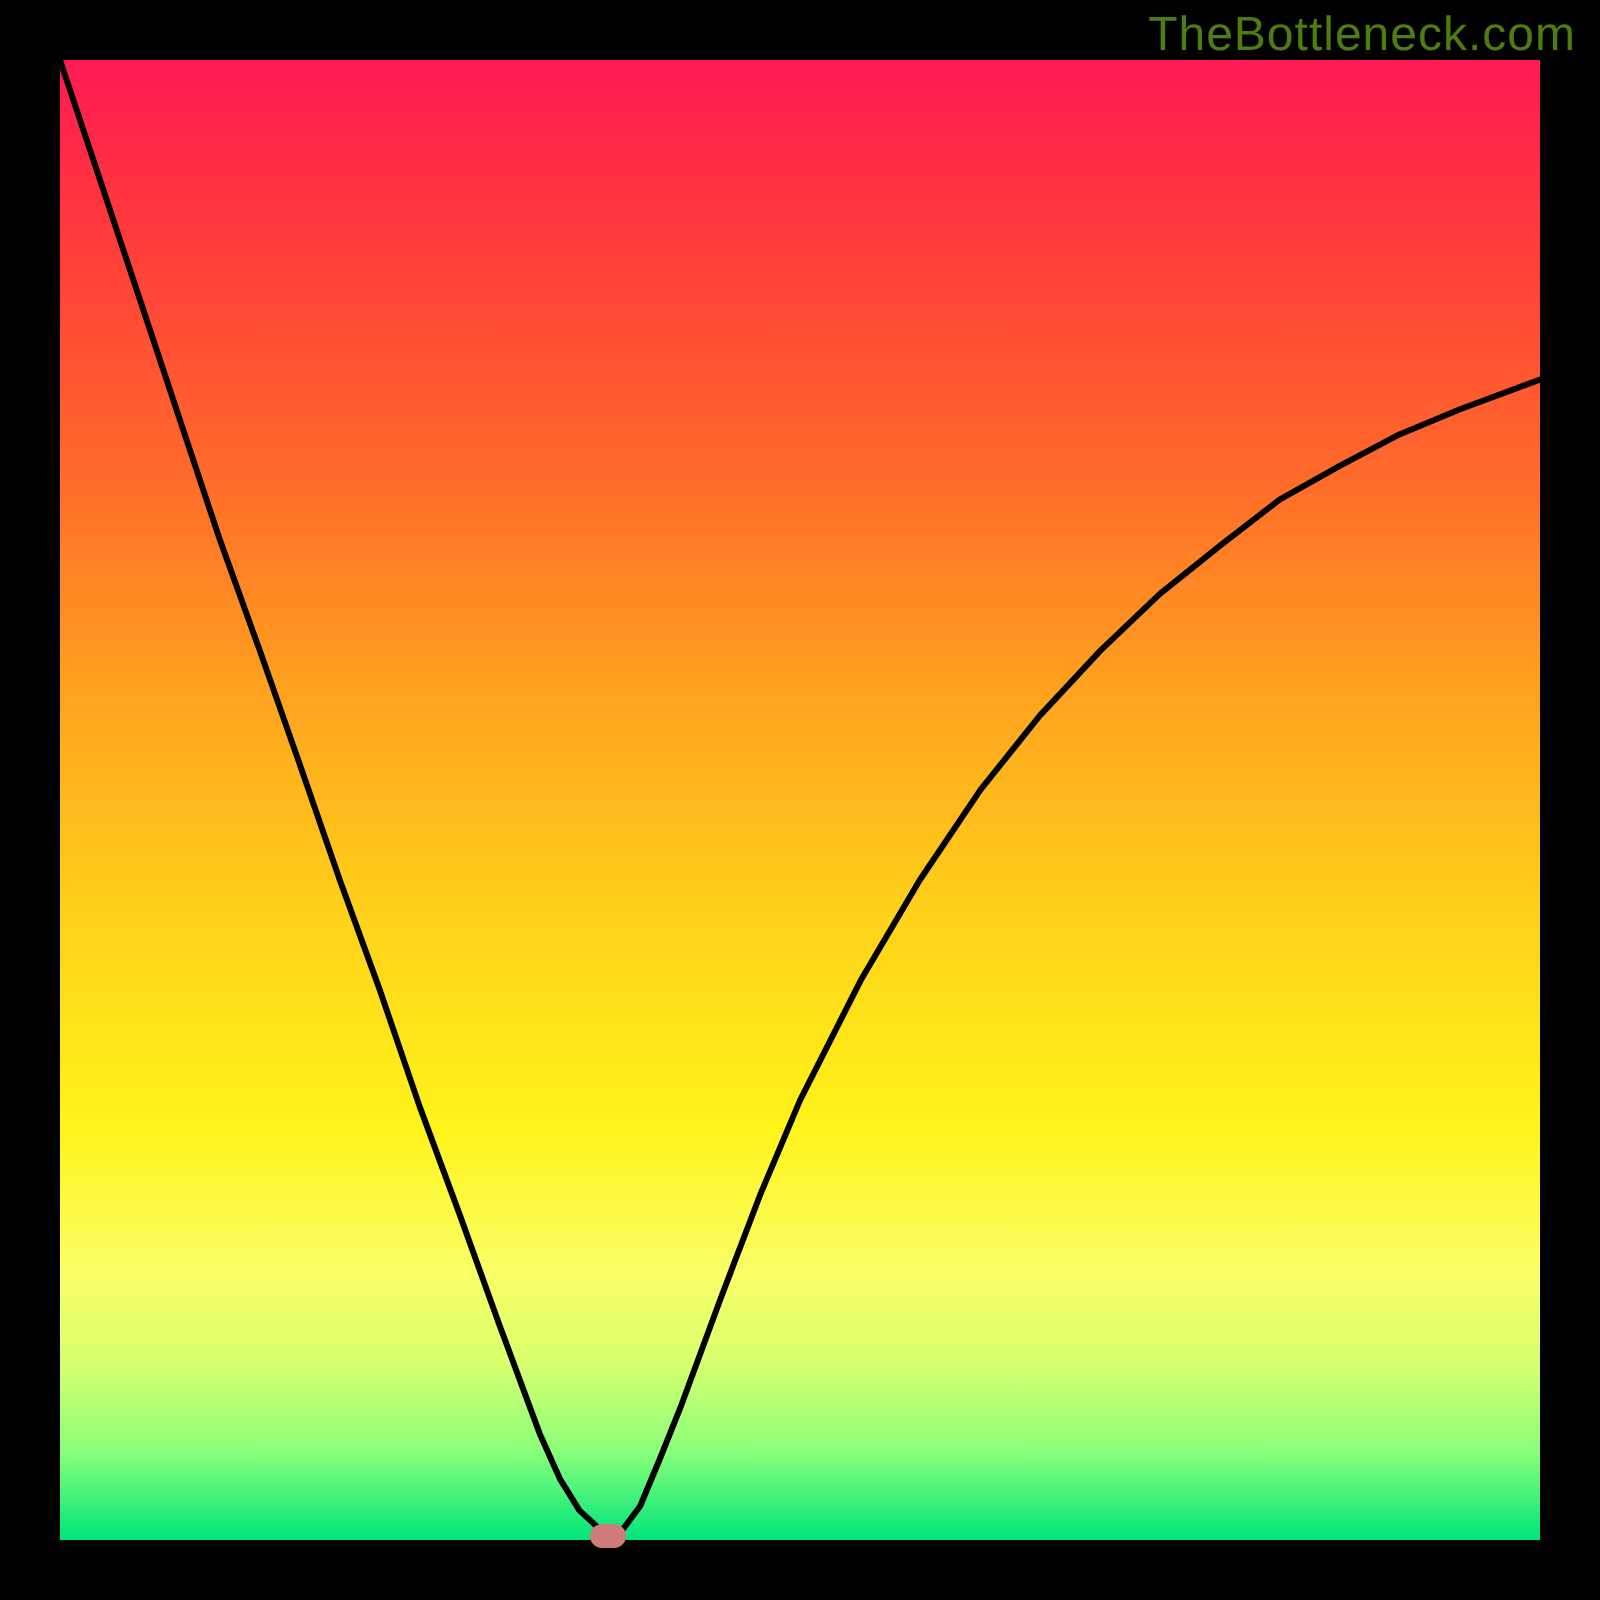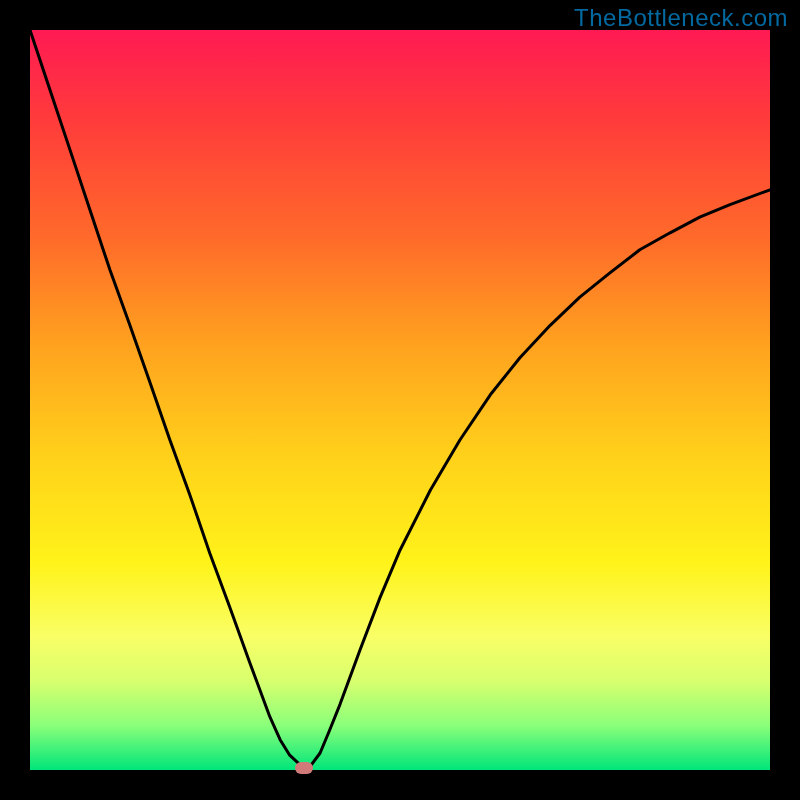--- a/index.html
+++ b/index.html
@@ -33,21 +33,21 @@
       #f9ff66 82%,
       #d8ff6e 88%,
       #8aff7a 94%,
       #00e57a 100%
     );
   }
   .watermark {
     position: absolute;
     top: 4px;
     right: 12px;
-    color: #0369a1;
+    color: #4d7c0f;
     font-family: Arial, Helvetica, sans-serif;
     font-size: 24px;
     font-weight: 500;
     letter-spacing: 0.5px;
     user-select: none;
   }
   svg.curve {
     position: absolute;
     left: 0;
     top: 0;

